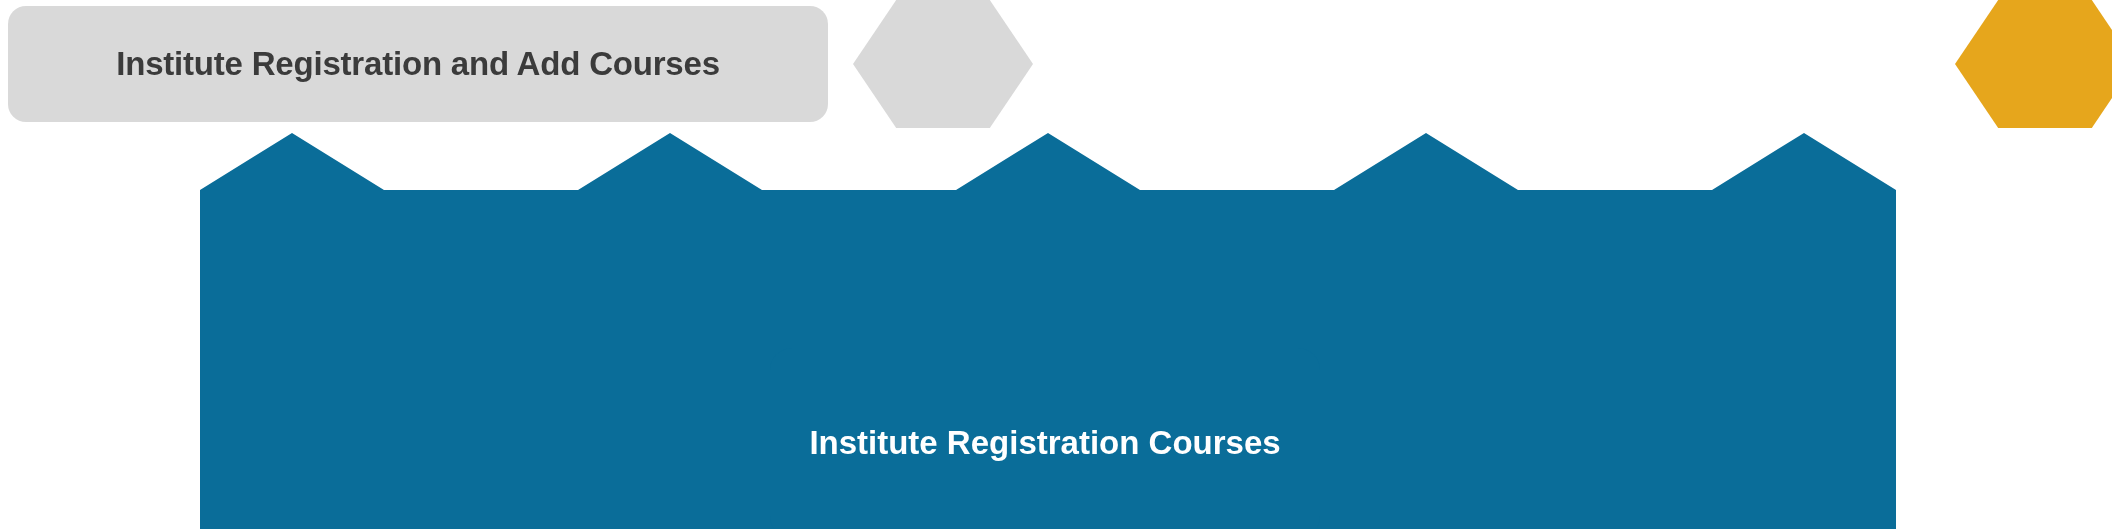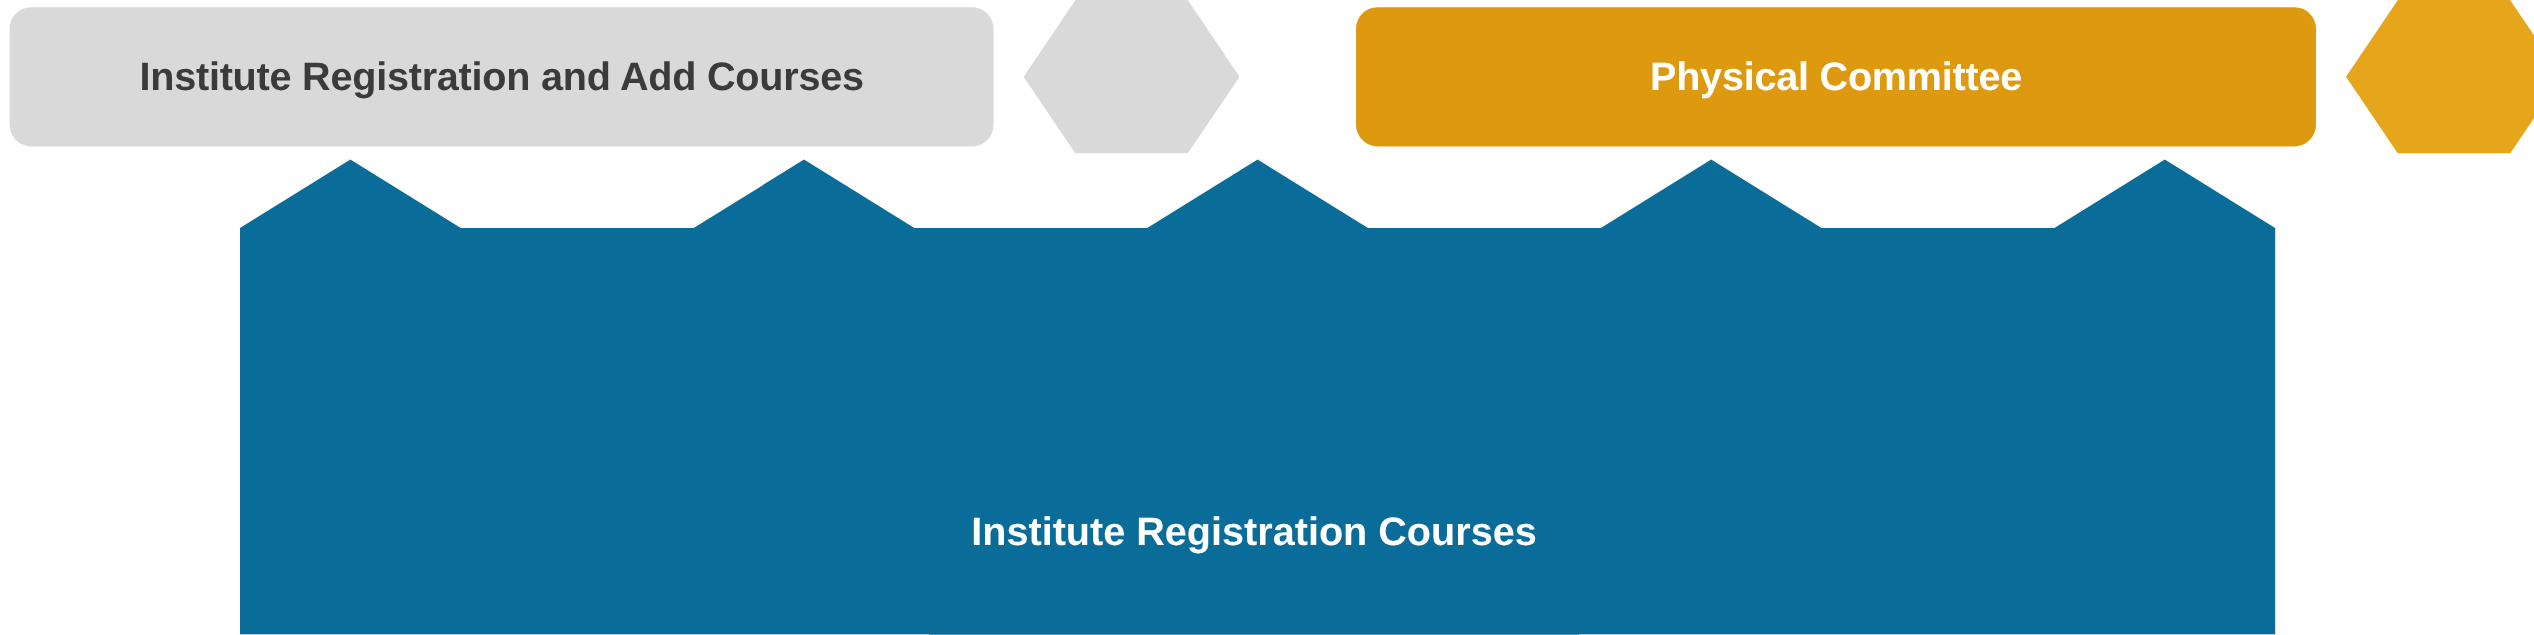--- a/index.html
+++ b/index.html
@@ -105,23 +105,20 @@
 <div id="stage">
 
   <div class="stage-row">
 
     <div class="stage-box box-grey">
       <span class="label">Institute Registration and Add Courses</span>
     </div>
 
     <div class="connector conn-1"></div>
 
-    <div class="stage-box box-orange">
-      <span class="label">Physical Committee</span>
-    </div>
 
     <div class="connector conn-2"></div>
 
   </div>
 
   <div class="banner">
     <svg viewBox="0 0 2112 401" preserveAspectRatio="none">
       <path d="M 200 401
                L 200 62
                L 292 5

